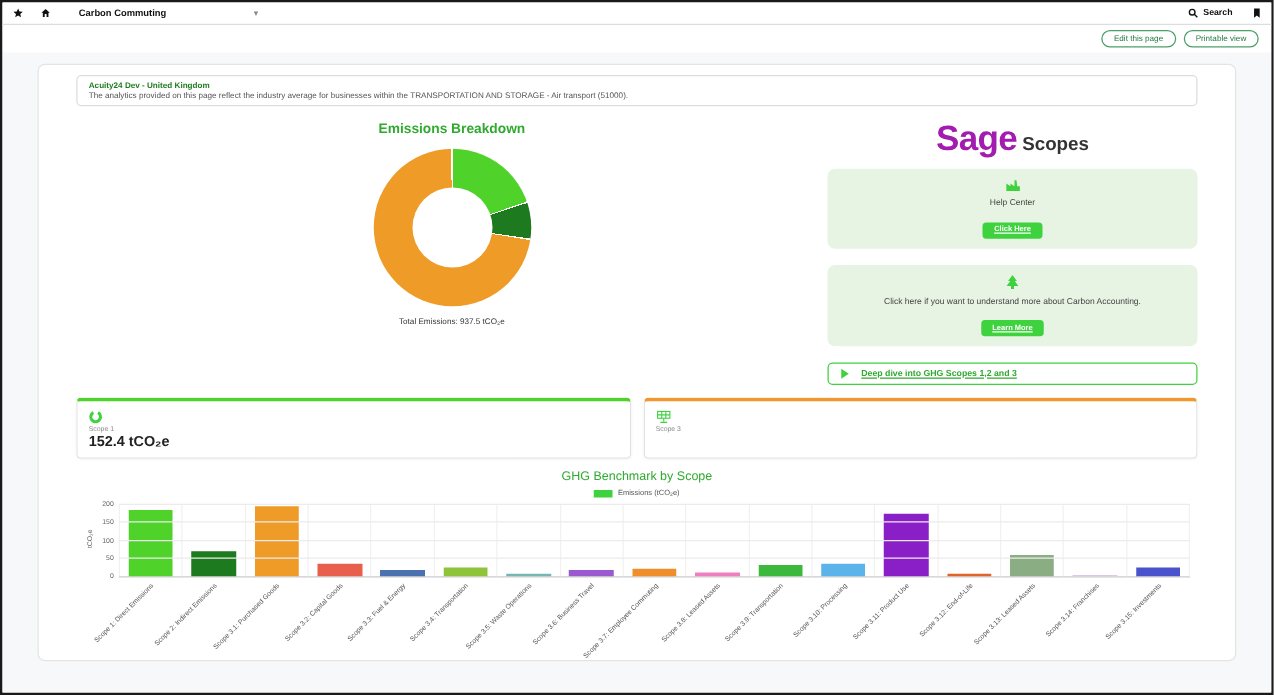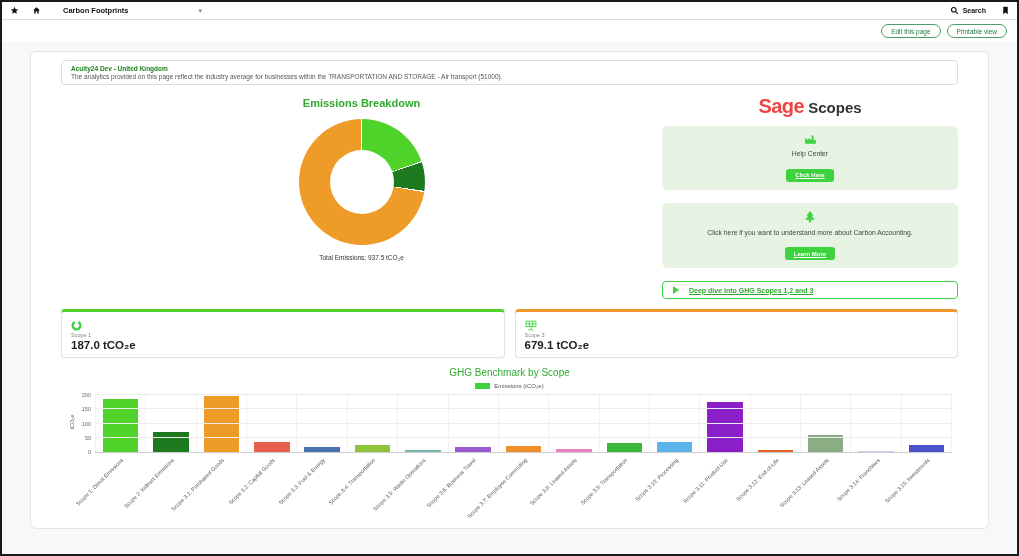--- a/index.html
+++ b/index.html
@@ -42,21 +42,21 @@
 
   .columns { display:flex; margin-top:6px; }
   .left-col { flex:1; text-align:center; padding-top:6px; }
   .donut-title { font-size:11px; font-weight:bold; color:#2faa2f; }
   .donut { width:126px; height:126px; border-radius:50%; margin:10px auto 0 auto; position:relative; }
   .donut .hole { position:absolute; inset:31px; background:#fff; border-radius:50%; }
   .donut-note { font-size:6.5px; color:#333; margin-top:9px; }
 
   .right-col { width:296px; flex:0 0 296px; padding-top:4px; }
   .logo { text-align:center; margin-bottom:8px; }
-  .logo .brand { font-size:20px; font-weight:bold; color:#ef4444; letter-spacing:-0.5px; }
+  .logo .brand { font-size:28px; font-weight:bold; color:#a21caf; letter-spacing:-0.5px; }
   .logo .suffix { font-size:15px; font-weight:600; color:#333; margin-left:4px; }
   .green-box { background:#e7f4e4; border-radius:6px; padding:8px 10px; text-align:center; }
   .green-box + .green-box { margin-top:13px; }
   .green-box .gicon { display:block; margin:0 auto; color:#3fd23f; }
   .green-box .txt { font-size:6.8px; color:#444; margin:5px 0 6px 0; }
   .g-btn { background:#3fd23f; color:#fff; font-size:6px; font-weight:bold; text-decoration:underline; border:none; border-radius:3px; padding:3.5px 9px; cursor:pointer; font-family:inherit; }
   .deep-dive { margin-top:13px; border:1px solid #3fd23f; border-radius:4px; background:#fff; display:flex; align-items:center; gap:10px; padding:4px 10px; cursor:pointer; }
   .play { width:0; height:0; border-left:6px solid #3fd23f; border-top:4px solid transparent; border-bottom:4px solid transparent; }
   .deep-dive .lnk { font-size:7px; font-weight:bold; color:#2faa2f; text-decoration:underline; }
 
@@ -97,21 +97,21 @@
         <svg viewBox="0 0 24 24" fill="currentColor">
             <path d="M12 2l2.9 6.6 7.1.6-5.4 4.7 1.6 7-6.2-3.7-6.2 3.7 1.6-7L2 9.2l7.1-.6z"></path>
           </svg>
       </span>
       <span class="tb-icon">
         <svg viewBox="0 0 24 24" fill="currentColor">
             <path d="M12 3l9 8h-3v9h-4v-6H10v6H6v-9H3z"></path>
           </svg>
       </span>
       <span class="app-switcher">
-        <span class="lbl">Carbon Footprints</span>
+        <span class="lbl">Carbon Commuting</span>
         <span class="chev">▾</span>
       </span>
     </div>
     <div class="right">
       <span class="search">
         <span class="tb-icon">
           <svg viewBox="0 0 24 24" fill="none" stroke="currentColor" stroke-width="3">
               <circle cx="10" cy="10" r="6"></circle>
               <line x1="15" y1="15" x2="21" y2="21"></line>
             </svg>
@@ -176,33 +176,32 @@
           </div>
         </div>
       </div>
 
       <div class="cards-row">
           <div class="scope-card" style="border-top-color: rgb(79, 211, 43);">
             <span class="cicon"><svg width="11" height="11" viewBox="0 0 20 20" fill="none" stroke="currentColor" stroke-width="4.5">
                 <circle cx="10" cy="10" r="7" stroke-dasharray="36 8" transform="rotate(-60 10 10)"></circle>
               </svg></span>
             <div class="clabel">Scope 1</div>
-            <div class="cvalue">187.0 tCO₂e</div>
+            <div class="cvalue">152.4 tCO₂e</div>
           </div>
           <div class="scope-card" style="border-top-color: rgb(240, 152, 45);">
             <span class="cicon"><svg width="12" height="11" viewBox="0 0 22 20" fill="none" stroke="currentColor" stroke-width="1.6">
                 <rect x="2" y="2" width="18" height="10"></rect>
                 <line x1="8" y1="2" x2="8" y2="12"></line>
                 <line x1="14" y1="2" x2="14" y2="12"></line>
                 <line x1="2" y1="7" x2="20" y2="7"></line>
                 <line x1="11" y1="12" x2="11" y2="17"></line>
                 <line x1="6" y1="18" x2="16" y2="18"></line>
               </svg></span>
             <div class="clabel">Scope 3</div>
-            <div class="cvalue">679.1 tCO₂e</div>
           </div>
         </div>
 
       <div class="chart-section">
         <div class="chart-title">GHG Benchmark by Scope</div>
         <div class="legend">
           <span class="swatch" style="background: rgb(63, 210, 63);"></span>
           <span class="llabel">Emissions (tCO₂e)</span>
         </div>
         <div class="chart-wrap">

